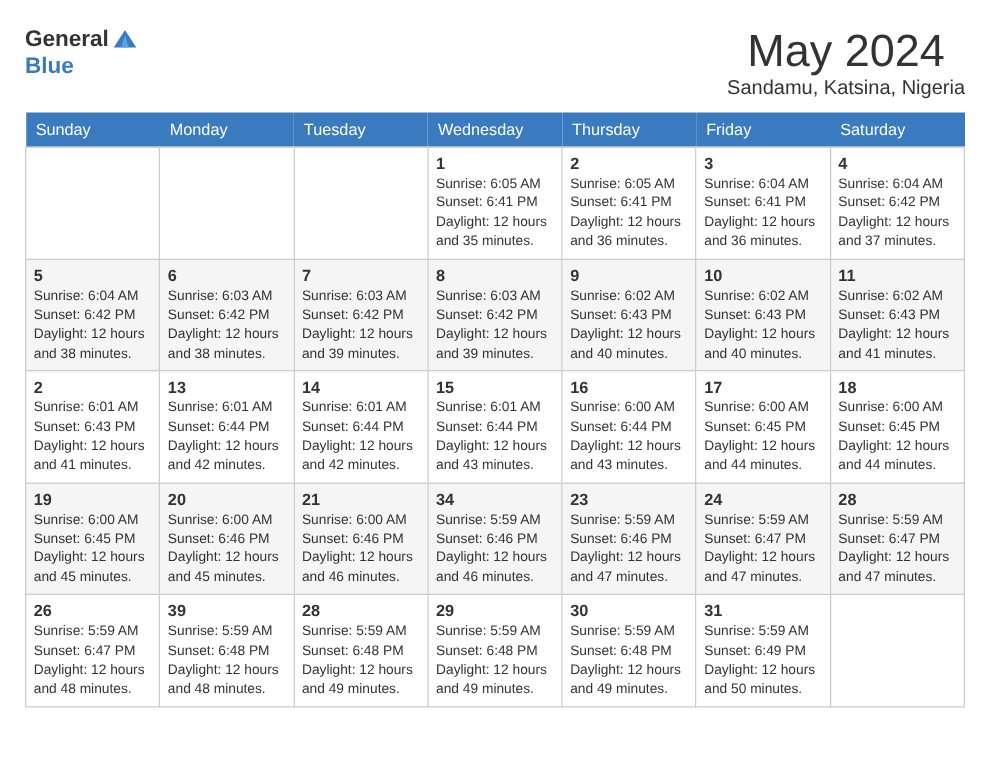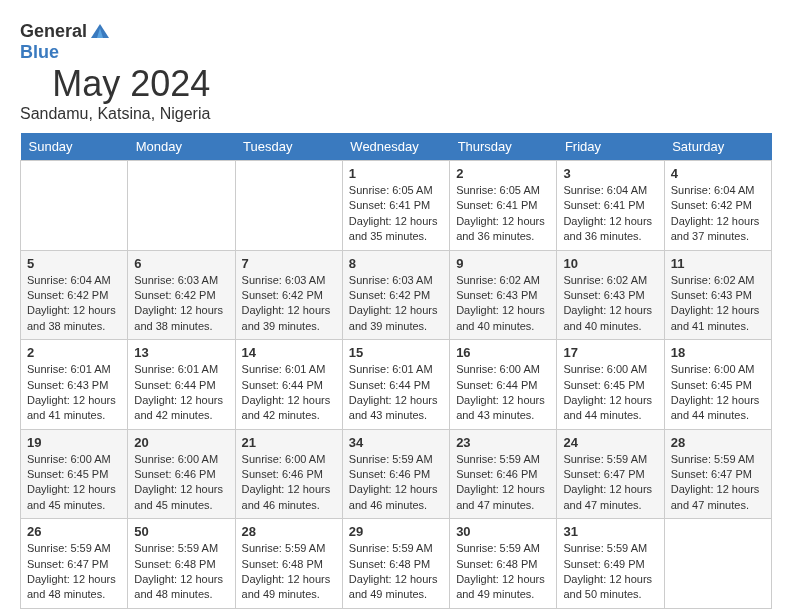--- a/index.html
+++ b/index.html
@@ -8,21 +8,20 @@
       background: #fff;
       width: 792px;
       min-height: 612px;
       padding: 20px;
     }
     .header {
       display: flex;
       justify-content: space-between;
       align-items: flex-start;
       margin-bottom: 10px;
-      flex-direction: column;
     }
     .logo {
       display: flex;
       flex-direction: column;
       align-items: flex-start;
     }
     .logo-text {
       display: flex;
       align-items: center;
     }
@@ -35,21 +34,21 @@
       font-size: 18px;
       font-weight: bold;
       color: #3a7abf;
     }
     .logo-icon {
       width: 22px;
       height: 22px;
       margin-left: 2px;
     }
     .title-area {
-      text-align: right;
+      text-align: center;
     }
     .month-year {
       font-size: 36px;
       color: #333;
       font-weight: normal;
     }
     .location {
       font-size: 16px;
       color: #333;
     }
@@ -309,21 +308,21 @@
       </tr>
       <tr>
         <td>
           <span class="day-num">26</span>
           <span style="display: block; line-height: 1.4;">Sunrise: 5:59 AM</span>
           <span style="display: block; line-height: 1.4;">Sunset: 6:47 PM</span>
           <span style="display: block; line-height: 1.4;">Daylight: 12 hours</span>
           <span style="display: block; line-height: 1.4;">and 48 minutes.</span>
         </td>
         <td>
-          <span class="day-num">50</span>
+          <span class="day-num">39</span>
           <span style="display: block; line-height: 1.4;">Sunrise: 5:59 AM</span>
           <span style="display: block; line-height: 1.4;">Sunset: 6:48 PM</span>
           <span style="display: block; line-height: 1.4;">Daylight: 12 hours</span>
           <span style="display: block; line-height: 1.4;">and 48 minutes.</span>
         </td>
         <td>
           <span class="day-num">28</span>
           <span style="display: block; line-height: 1.4;">Sunrise: 5:59 AM</span>
           <span style="display: block; line-height: 1.4;">Sunset: 6:48 PM</span>
           <span style="display: block; line-height: 1.4;">Daylight: 12 hours</span>

